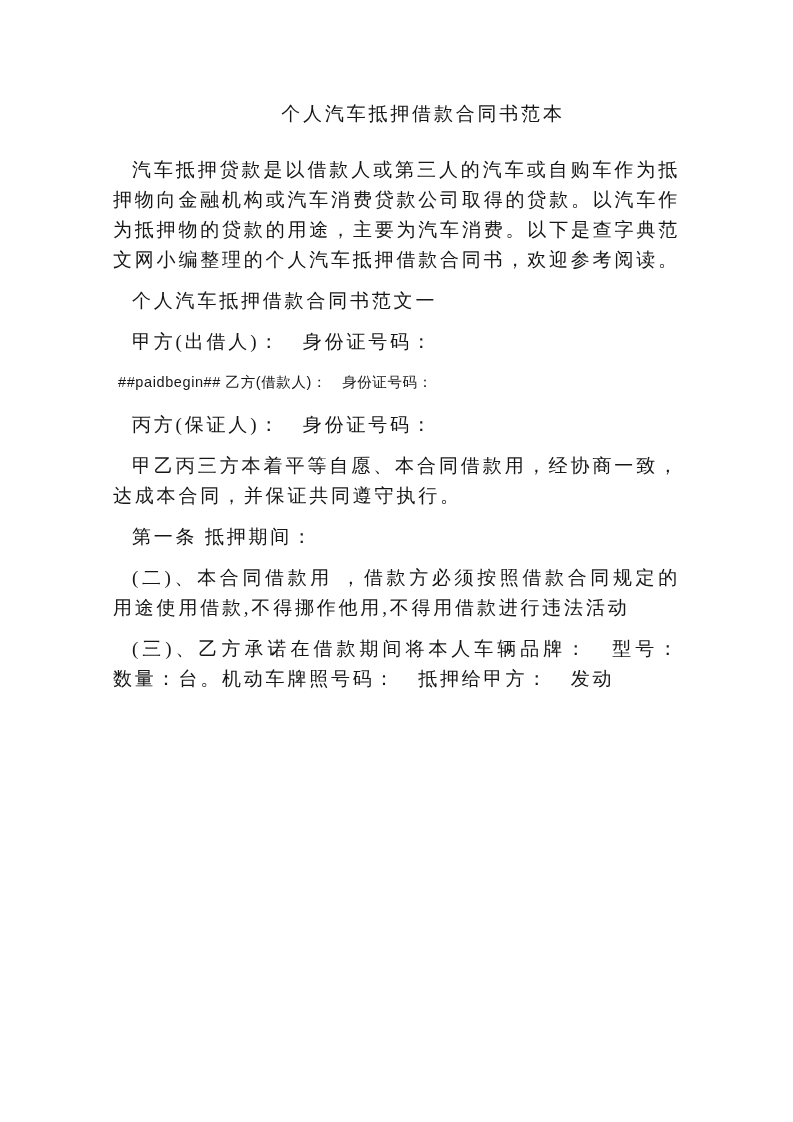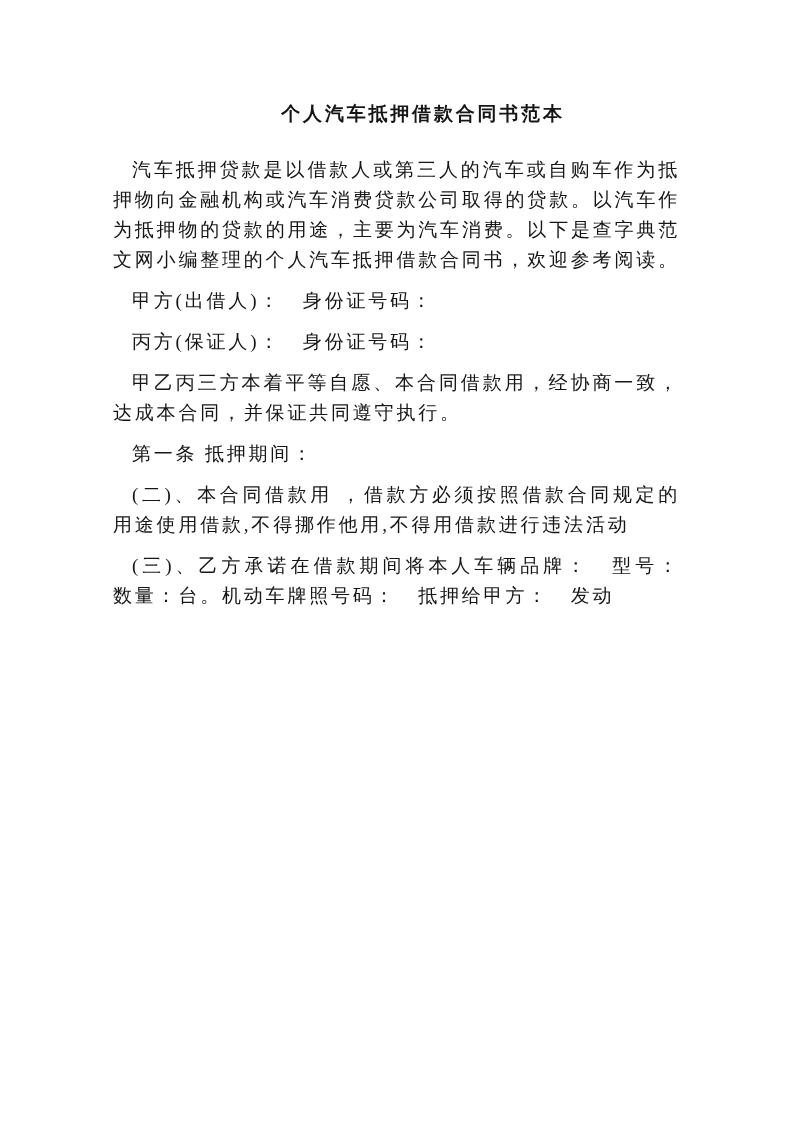--- a/index.html
+++ b/index.html
@@ -13,21 +13,21 @@
     height: 1122px;
     background: #ffffff;
     box-sizing: border-box;
     padding: 93px 113px 0 113px;
     overflow: hidden;
     font-family: "Liberation Serif", "DejaVu Serif", serif;
     color: #161616;
   }
   .doc-title {
     font-size: 19px;
-    font-weight: bold;
+    font-weight: normal;
     line-height: 42.5px;
     letter-spacing: 2.8px;
     text-align: center;
     padding-left: 53px;   
     margin: 0 0 19px 0;
   }
   p.para {
     font-size: 19px;
     line-height: 30px;
     letter-spacing: 2.8px;
@@ -45,20 +45,22 @@
     margin: 6px 0 13px 0;
   }
 </style>
 </head>
 <body>
 
 <div class="page">
   <h1 class="doc-title">个人汽车抵押借款合同书范本</h1>
   <div id="doc-body">
       <p class="para">汽车抵押贷款是以借款人或第三人的汽车或自购车作为抵押物向金融机构或汽车消费贷款公司取得的贷款。以汽车作为抵押物的贷款的用途，主要为汽车消费。以下是查字典范文网小编整理的个人汽车抵押借款合同书，欢迎参考阅读。</p>
+      <p class="para">个人汽车抵押借款合同书范文一</p>
       <p class="para">甲方(出借人)：　身份证号码：</p>
+      <p class="para small">##paidbegin##  乙方(借款人)：　身份证号码：</p>
       <p class="para">丙方(保证人)：　身份证号码：</p>
       <p class="para">甲乙丙三方本着平等自愿、本合同借款用，经协商一致，达成本合同，并保证共同遵守执行。</p>
       <p class="para">第一条 抵押期间：</p>
       <p class="para">(二)、本合同借款用 ，借款方必须按照借款合同规定的用途使用借款,不得挪作他用,不得用借款进行违法活动</p>
       <p class="para">(三)、乙方承诺在借款期间将本人车辆品牌：　型号：　数量：台。机动车牌照号码：　抵押给甲方：　发动</p>
     </div>
 </div>
 
 </body></html>

